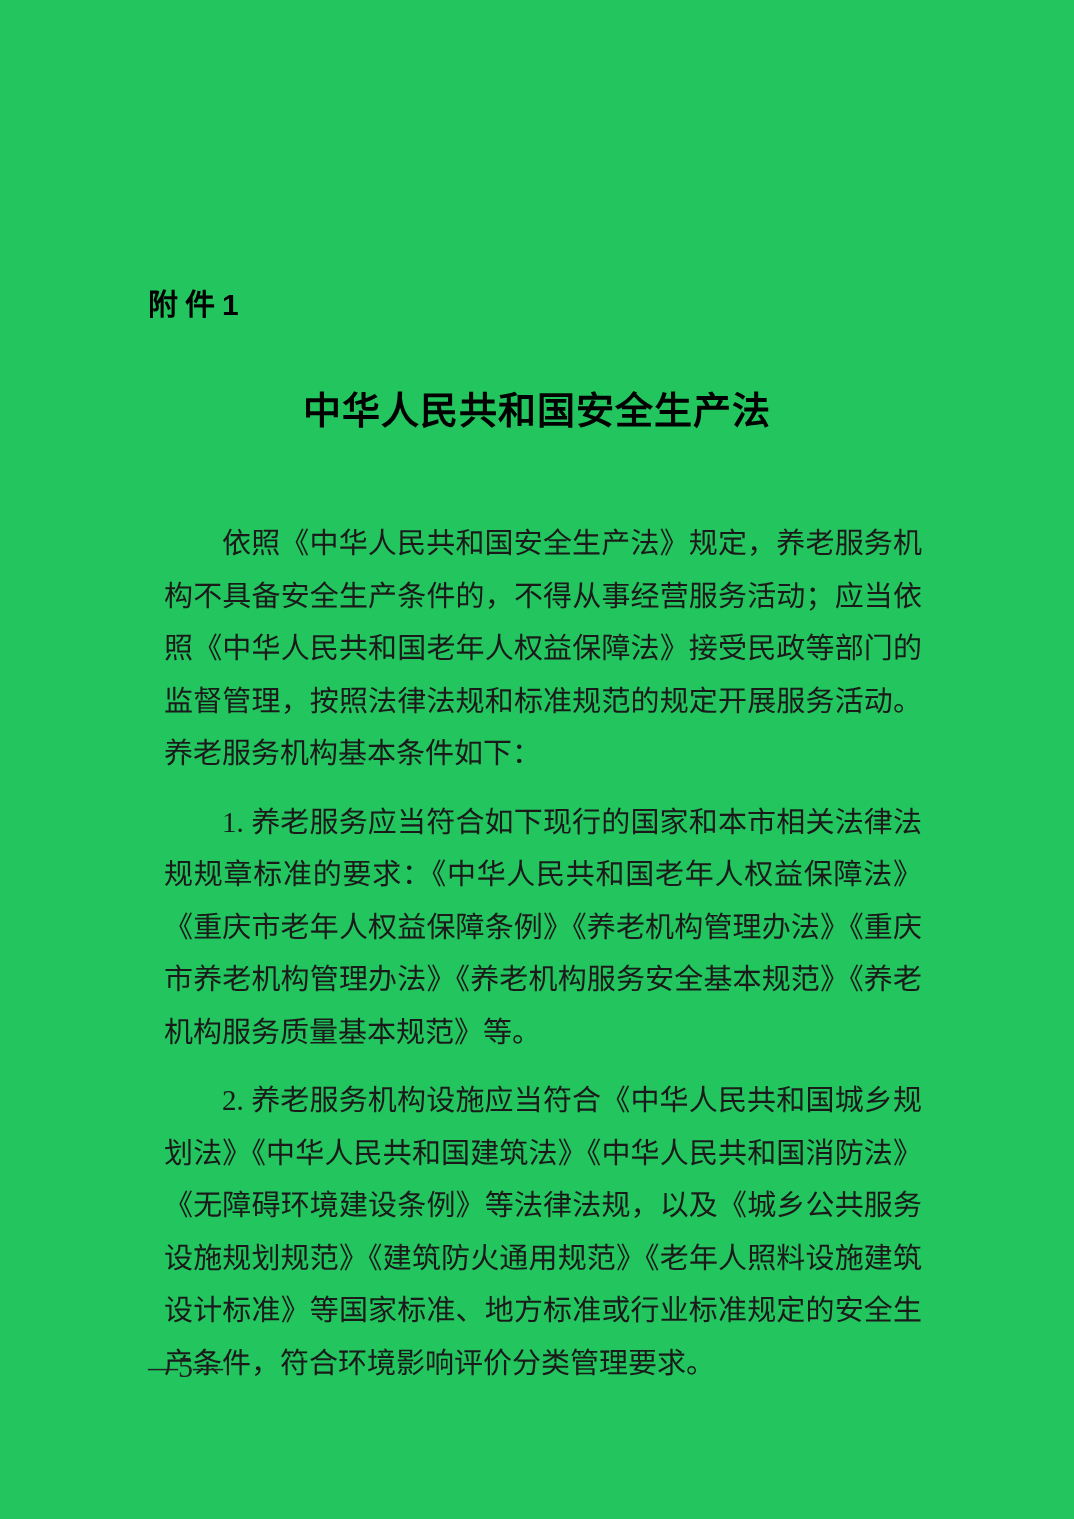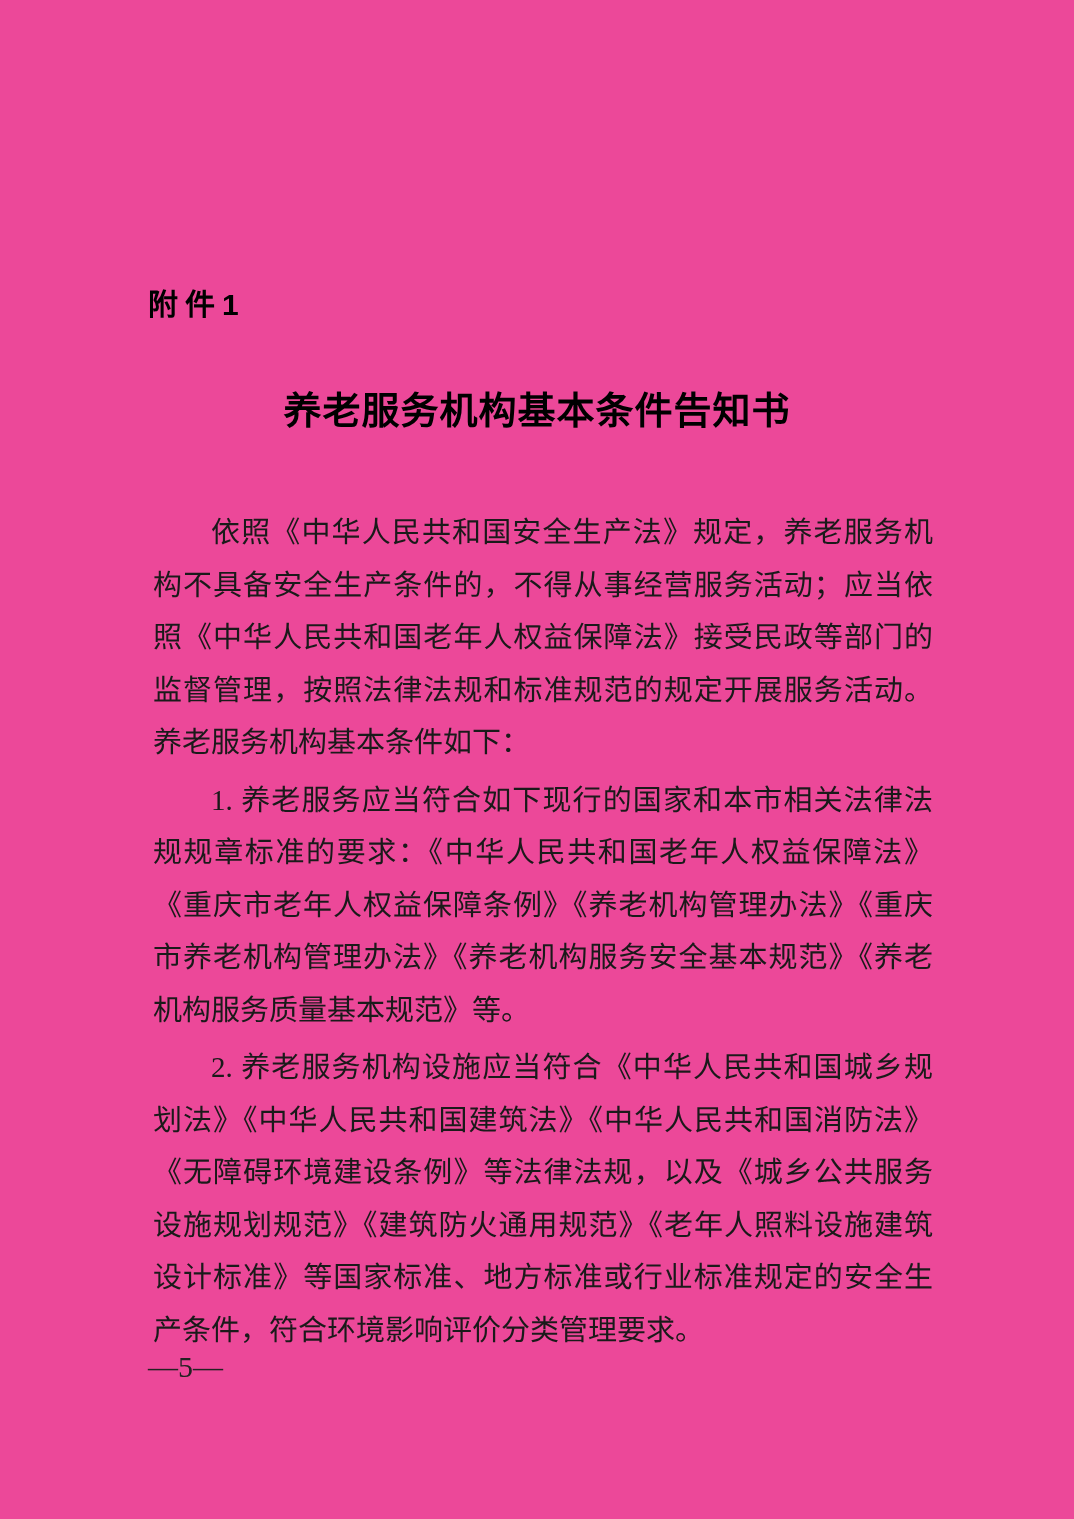--- a/index.html
+++ b/index.html
@@ -5,21 +5,21 @@
   html, body {
     margin: 0;
     padding: 0;
     background: #ffffff;
   }
   .page {
     position: relative;
     width: 1074px;
     height: 1519px;
     margin: 0 auto;
-    background: #ec4899;
+    background: #22c55e;
     overflow: hidden;
     color: #1a1a1a;
   }
   .attachment-label {
     position: absolute;
     left: 148px;
     top: 288px;
     font-family: "Liberation Sans", "DejaVu Sans", sans-serif;
     font-weight: 700;
     font-size: 30px;
@@ -48,21 +48,21 @@
     left: 148px;
     top: 501px;
     width: 790px;
     font-family: "Liberation Serif", "DejaVu Serif", serif;
     font-weight: 400;
     font-size: 29px;
     line-height: 52.5px;
     color: #1a1a1a;
   }
   .doc-body p.para {
-    margin: 5px;
+    margin: 16px;
     text-indent: 2em;
     text-align: justify;
     text-justify: inter-character;
   }
   .doc-body p.para + p.para {
     margin-top: 0px;
   }
   .doc-body p.para.spaced {
     margin-top: 14px;
   }
@@ -77,21 +77,21 @@
     white-space: nowrap;
   }
 </style>
 </head>
 <body>
 
 <div class="page">
 
   <div class="attachment-label">附件1</div>
 
-  <h1 class="doc-title">养老服务机构基本条件告知书</h1>
+  <h1 class="doc-title">中华人民共和国安全生产法</h1>
 
   <div class="doc-body">
     <p class="para">依照《中华人民共和国安全生产法》规定，养老服务机构不具备安全生产条件的，不得从事经营服务活动；应当依照《中华人民共和国老年人权益保障法》接受民政等部门的监督管理，按照法律法规和标准规范的规定开展服务活动。养老服务机构基本条件如下：</p>
     <p class="para">1. 养老服务应当符合如下现行的国家和本市相关法律法规规章标准的要求：《中华人民共和国老年人权益保障法》《重庆市老年人权益保障条例》《养老机构管理办法》《重庆市养老机构管理办法》《养老机构服务安全基本规范》《养老机构服务质量基本规范》等。</p>
     <p class="para spaced">2. 养老服务机构设施应当符合《中华人民共和国城乡规划法》《中华人民共和国建筑法》《中华人民共和国消防法》《无障碍环境建设条例》等法律法规，以及《城乡公共服务设施规划规范》《建筑防火通用规范》《老年人照料设施建筑设计标准》等国家标准、地方标准或行业标准规定的安全生产条件，符合环境影响评价分类管理要求。</p>
   </div>
 
   <div class="page-number">—5—</div>
 
 </div>

